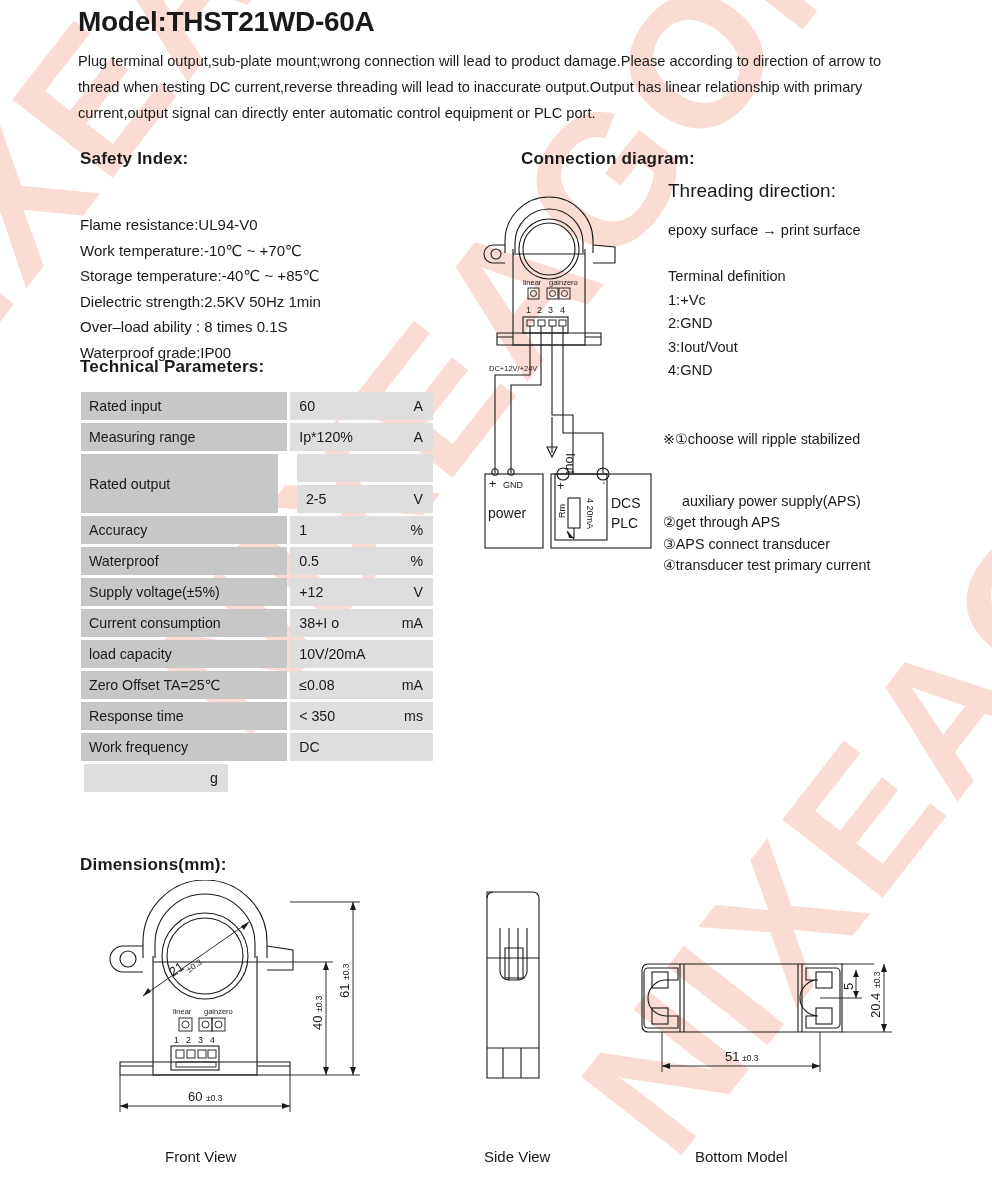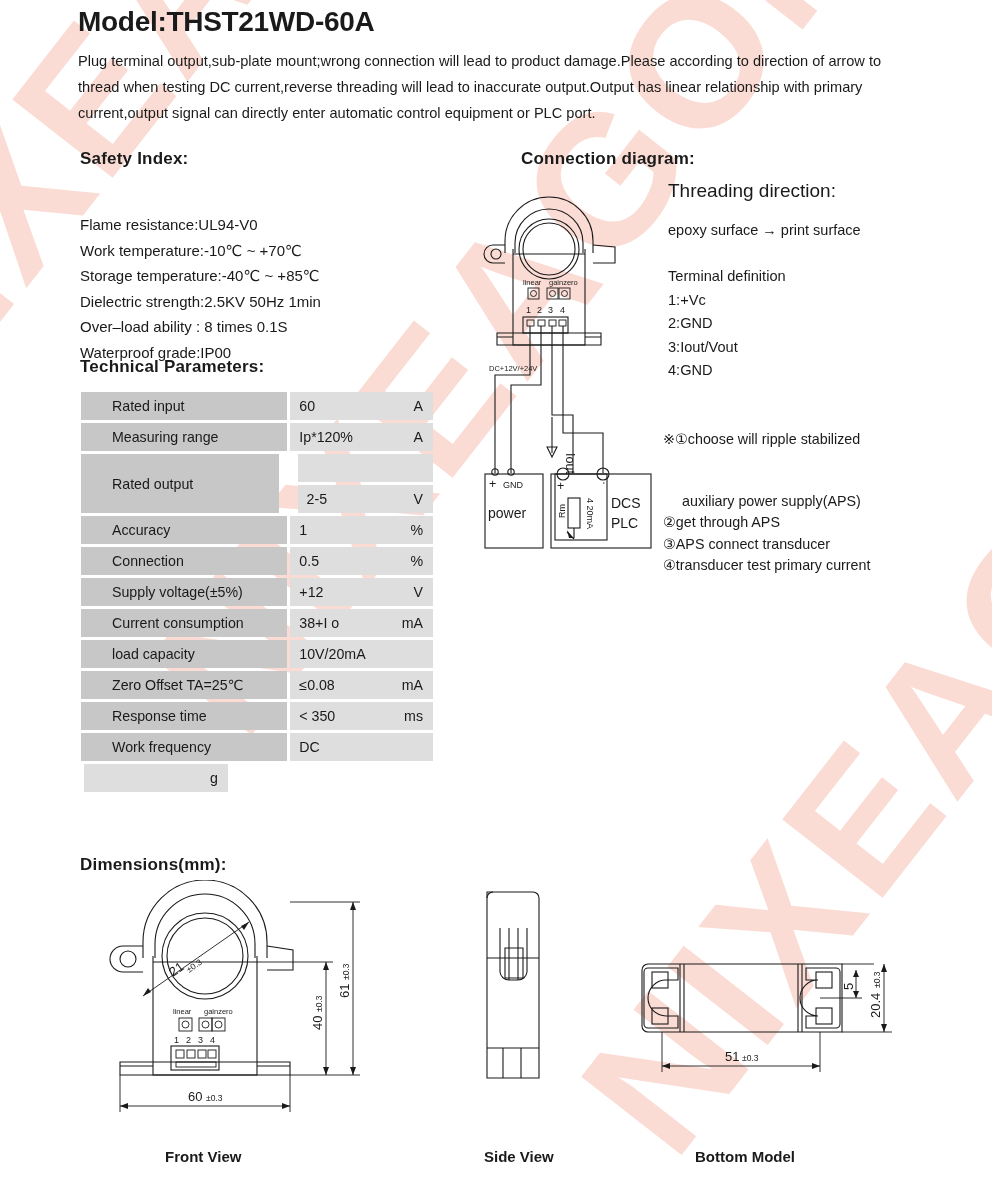--- a/index.html
+++ b/index.html
@@ -46,21 +46,21 @@
   #safety-list div{white-space:nowrap;}
 
   #tech-head{position:absolute;left:80px;top:357px;}
 
   
   #tech-table{position:absolute;left:81px;top:392px;width:352px;}
   .trow{display:flex;margin-bottom:3px;}
   .tlabel{
     width:208px;background:#c7c7c7;
     font-size:14.2px;display:flex;align-items:center;
-    padding-left:31px;box-sizing:border-box;height:28px;
+    padding-left:8px;box-sizing:border-box;height:28px;
   }
   .tvalright{width:144px;margin-left:3px;display:flex;flex-direction:column;}
   .tval{
     background:#dedede;height:28px;display:flex;align-items:center;
     font-size:14.2px;box-sizing:border-box;padding:0 10px 0 9px;
   }
   .tval .v{flex:0 0 auto;}
   .tval .u{margin-left:auto;}
   
   .trow.tall .tlabel{height:59px;}
@@ -73,21 +73,21 @@
     position:absolute;left:668px;top:180px;font-size:19px;font-weight:500;
   }
   #threading-sub{position:absolute;left:668px;top:222px;font-size:14.5px;white-space:nowrap;}
   #terminal-def{position:absolute;left:668px;top:265px;font-size:14.6px;line-height:23.5px;}
   #notes{position:absolute;left:663px;top:429px;font-size:14.3px;line-height:21.5px;}
   #notes .ind{padding-left:19px;margin-top:40px;}
 
   
   #dim-head{position:absolute;left:80px;top:855px;}
   .view-caption{
-    position:absolute;font-size:15px;font-weight:bold;
+    position:absolute;font-size:15px;
   }
   #cap-front{left:165px;top:1148px;}
   #cap-side{left:484px;top:1148px;}
   #cap-bottom{left:695px;top:1148px;}
 
   svg{display:block;}
   .dg{fill:none;stroke:#1a1a1a;stroke-width:1.1;}
   .dg-thin{fill:none;stroke:#1a1a1a;stroke-width:0.9;}
   .dimtxt{font-family:"Liberation Sans","DejaVu Sans",sans-serif;font-size:13px;fill:#1a1a1a;}
   .dimtxt-sm{font-family:"Liberation Sans","DejaVu Sans",sans-serif;font-size:8.5px;fill:#1a1a1a;}
@@ -163,21 +163,21 @@
       <div class="tlabel">Accuracy</div>
       <div class="tvalright">
         <div class="tval">
           <span class="v">1</span>
           <span class="u">%</span>
         </div>
       </div>
     </div>
 
     <div class="trow">
-      <div class="tlabel">Connection</div>
+      <div class="tlabel">Waterproof</div>
       <div class="tvalright">
         <div class="tval">
           <span class="v">0.5</span>
           <span class="u">%</span>
         </div>
       </div>
     </div>
 
     <div class="trow">
       <div class="tlabel">Supply voltage(±5%)</div>

